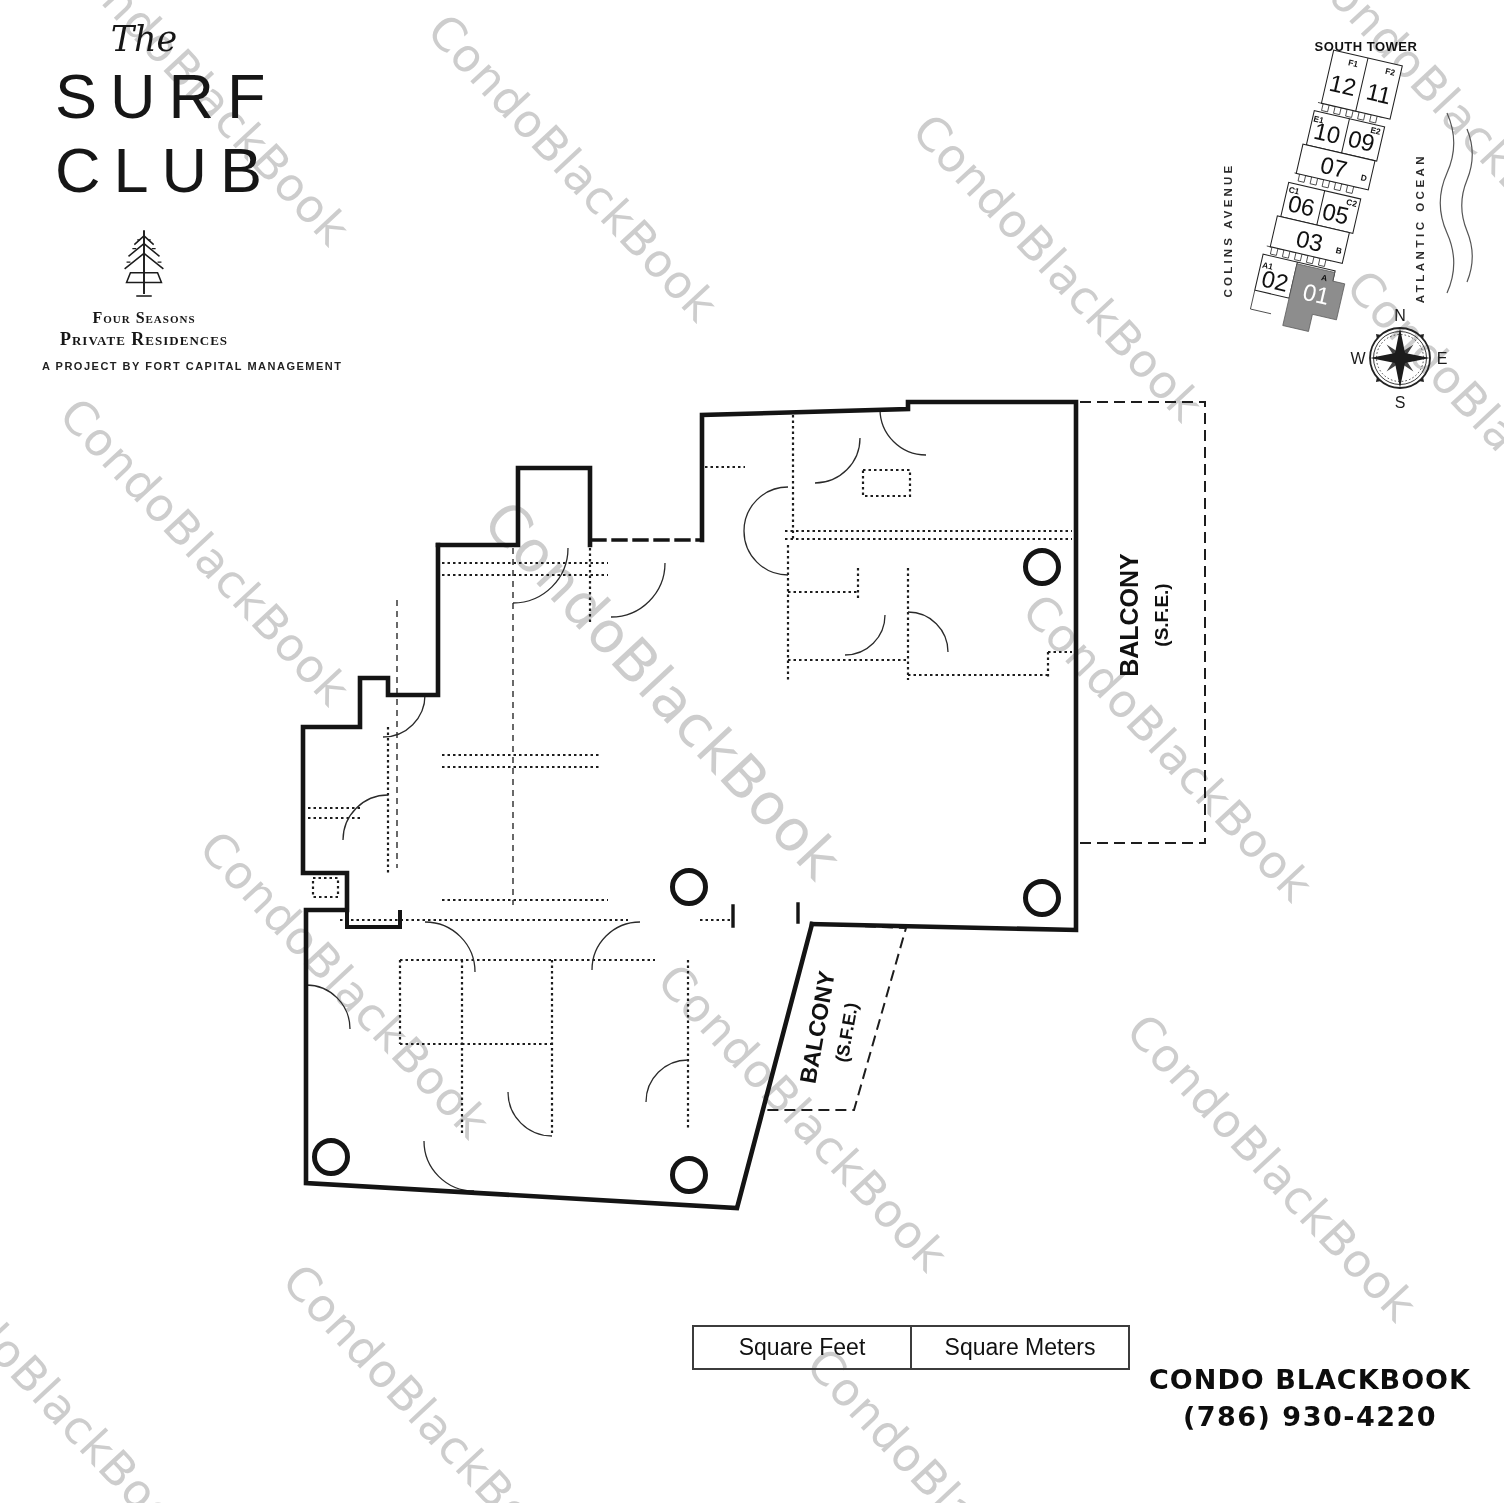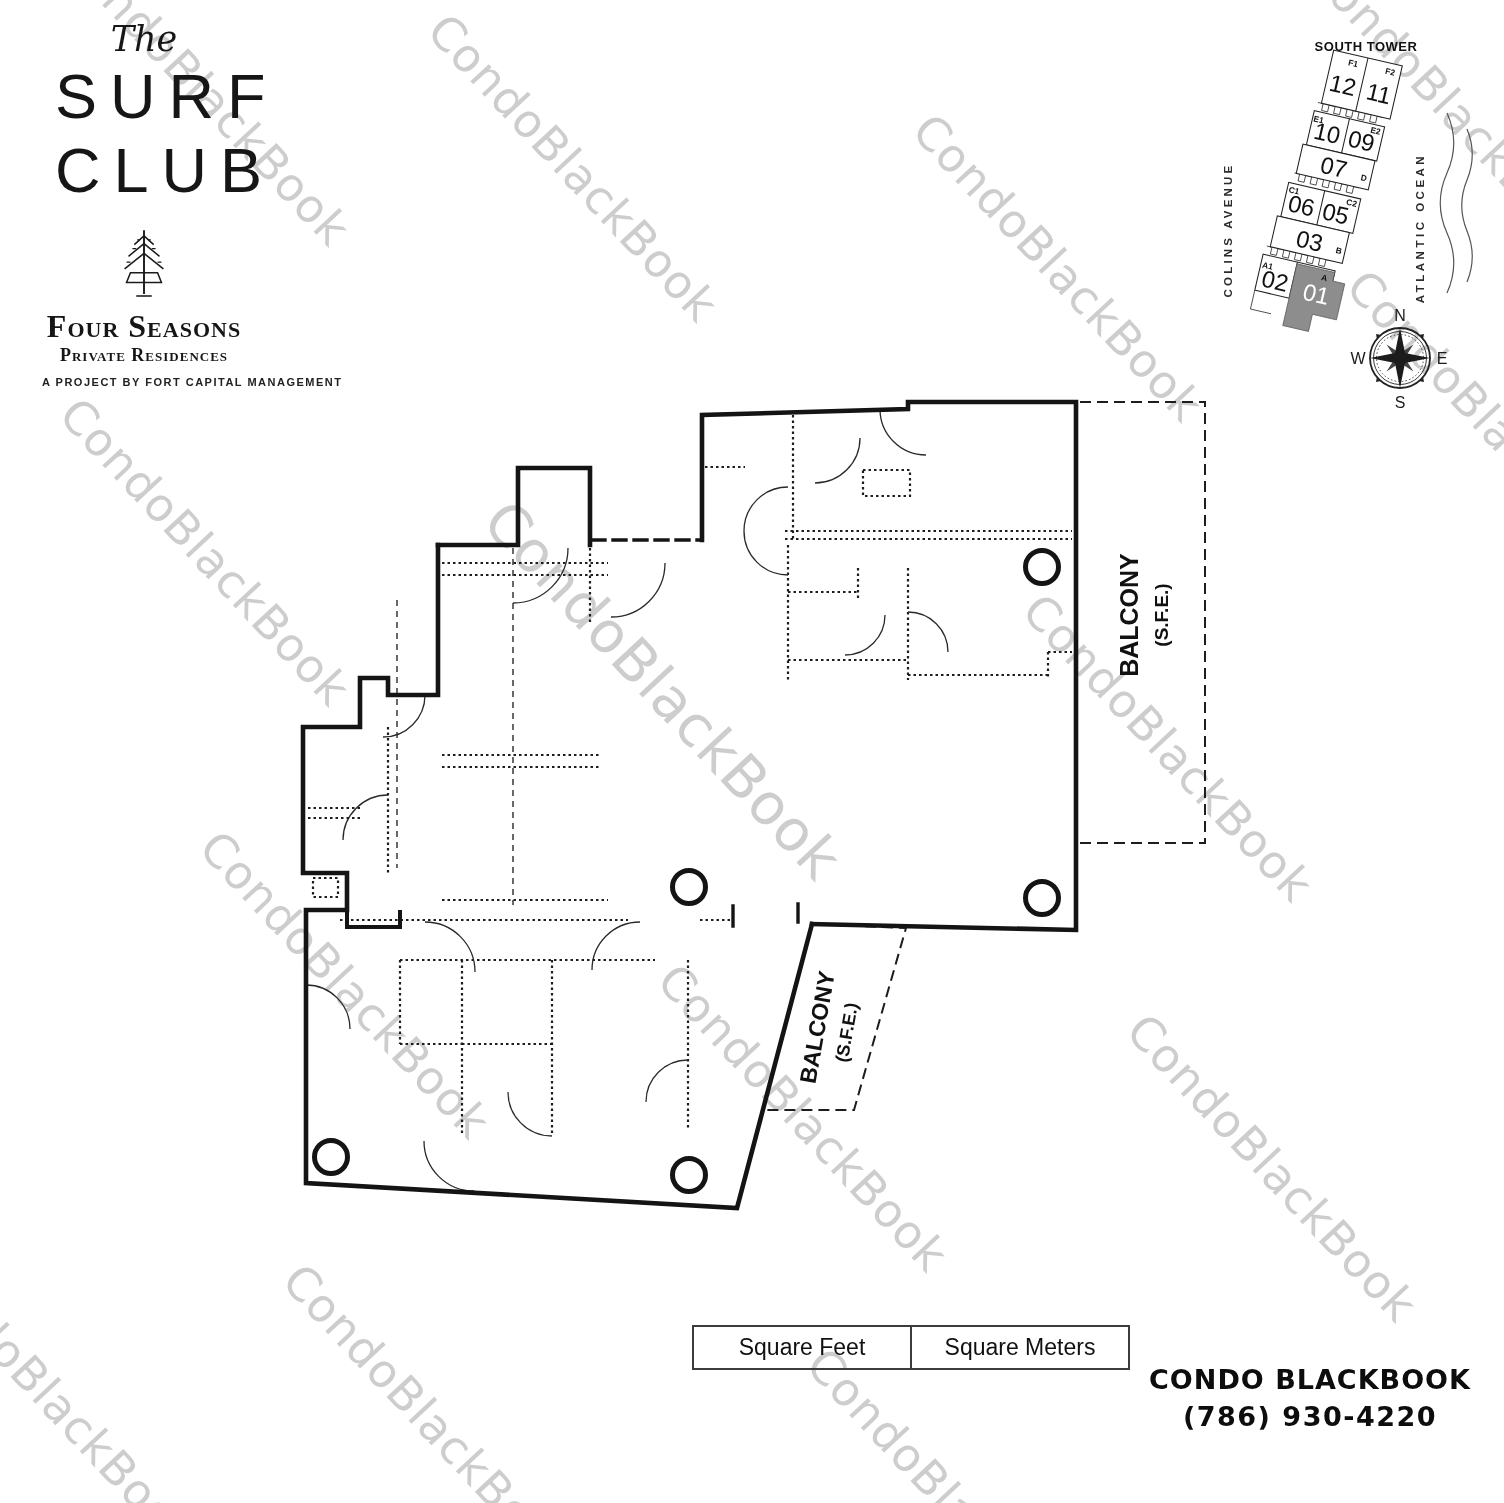--- a/index.html
+++ b/index.html
@@ -19,21 +19,21 @@
     white-space:nowrap;
     transform:translate(-50%,-50%) rotate(47deg);
     pointer-events:none;
   }
   .wm.lg{font-size:57px;}
   
   .logo{position:absolute; left:42px; top:22px; width:204px; text-align:center;}
   .logo-the{font-family:"DejaVu Serif", serif; font-style:italic; font-size:35px; line-height:1; margin-bottom:2px;}
   .logo-word{font-size:63px; letter-spacing:13px; text-indent:13px; font-weight:300; line-height:1.18;}
   .logo-tree{margin:16px auto 4px auto; display:block;}
-  .logo-fs{font-family:"Liberation Serif", serif; font-variant:small-caps; font-weight:700; font-size:32px; line-height:1; letter-spacing:1px;}
+  .logo-fs{font-family:"Liberation Serif", serif; font-variant:small-caps; font-weight:700; font-size:16px; line-height:1; letter-spacing:1px;}
   .logo-pr{font-family:"Liberation Serif", serif; font-variant:small-caps; font-weight:700; font-size:18px; line-height:1; letter-spacing:1px; margin-top:4px;}
   .logo-credit{font-size:11px; font-weight:700; letter-spacing:1.5px; margin-top:12px; color:#222; white-space:nowrap;}
   
   .keyplan{position:absolute; left:1195px; top:25px;}
   .plan{position:absolute; left:285px; top:390px;}
   svg text{font-family:"Liberation Sans", sans-serif;}
   
   .spec{position:absolute; left:58px; top:1325px; border-collapse:collapse; table-layout:fixed; font-size:23px; color:#111;}
   .spec td,.spec th{border:2px solid #3c3c3c; text-align:center; vertical-align:middle; padding:0; font-weight:400; background:transparent;}
   .spec .blank{border:none; background:transparent;}

